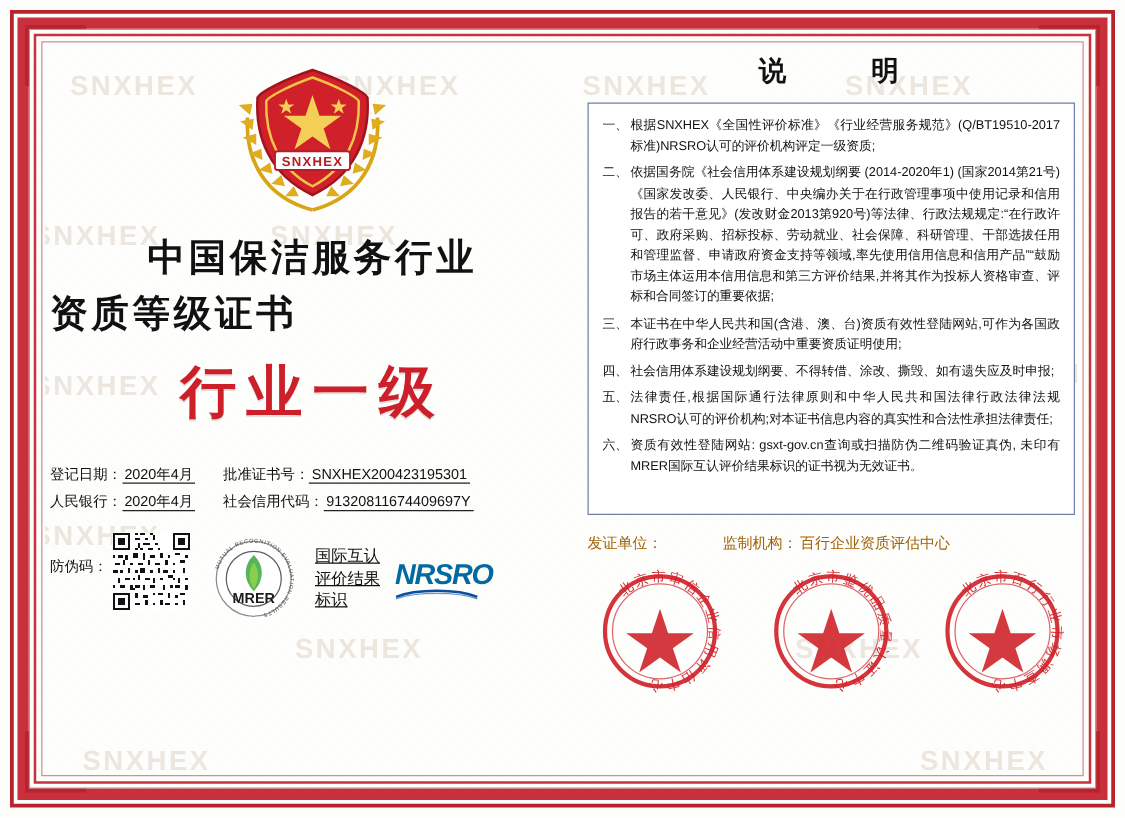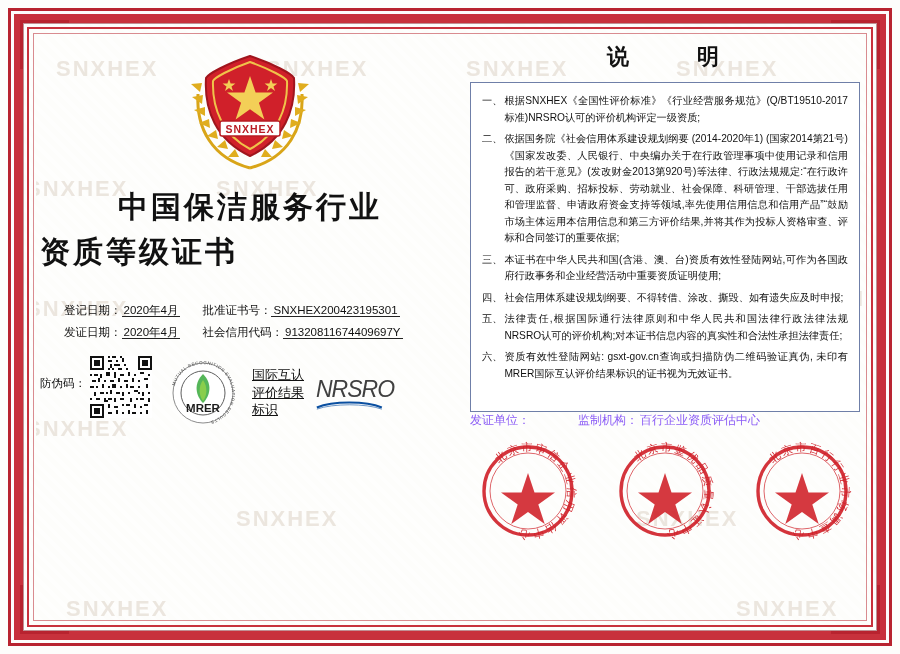--- a/index.html
+++ b/index.html
@@ -79,39 +79,39 @@
   .company{
     text-align:center;font-size:17px;color:#111;margin-top:14px;letter-spacing:1px;
   }
   .grade{
     text-align:center;font-size:45px;font-weight:bold;color:#cc1f2a;
     letter-spacing:8px;margin-top:10px;
     text-shadow:0 1px 0 rgba(0,0,0,.12);
   }
 
   
-  .info{margin-top:26px;font-size:11.5px;color:#111;line-height:1.9;margin-left:24px;}
+  .info{margin-top:26px;font-size:11.5px;color:#111;line-height:1.9;}
   .info-row{display:flex;}
   .info-cell{white-space:nowrap;}
   .info-cell.right{margin-left:22px;text-align:right;}
   .info-underline{border-bottom:1px solid #222;padding:0 2px;}
 
   .anti-row{display:flex;align-items:flex-start;margin-top:12px;font-size:11.5px;}
   .anti-label{white-space:nowrap;padding-top:20px;}
   .qr{
     width:62px;height:62px;margin-left:4px;
     background:#fff;
   }
   .qr svg{display:block;}
 
   .logos{display:flex;align-items:center;margin-left:14px;gap:12px;}
   .mrer{position:relative;width:74px;height:74px;}
   .intl-mark{font-size:13px;line-height:1.35;color:#111;white-space:nowrap;text-decoration:underline;}
   .nrsro{
-    font-size:23px;font-weight:normal;font-style:italic;color:#404040;
+    font-size:23px;font-weight:bold;font-style:italic;color:#0369a1;
     letter-spacing:-1px;position:relative;padding-bottom:6px;
   }
   .nrsro .swoosh{
     position:absolute;left:0;right:0;bottom:-1px;height:10px;
   }
 
   
   .decl-head{
     display:flex;justify-content:center;gap:64px;
     font-size:22px;font-weight:bold;letter-spacing:4px;color:#111;margin-bottom:10px;
@@ -121,21 +121,21 @@
     padding:10px 11px 12px 11px;
     height:330px;box-sizing:border-box;overflow:hidden;
   }
   .decl-item{
     display:flex;font-size:10.2px;line-height:1.62;color:#111;margin-bottom:5px;
   }
   .decl-num{white-space:nowrap;margin-right:2px;}
   .decl-text{text-align:justify;}
 
   .issue-head{
-    display:flex;align-items:baseline;font-size:12px;color:#8b5cf6;
+    display:flex;align-items:baseline;margin-top:14px;font-size:12px;color:#a16207;
   }
   .issue-head .unit{white-space:nowrap;}
   .issue-head .sep{
     display:inline-block;width:30px;
   }
   .issue-head .sup{white-space:nowrap;margin-left:18px;text-align:center;}
 
   .seals{display:flex;justify-content:space-between;margin-top:8px;padding:0 4px;}
   .seal{width:108px;height:108px;position:relative;}
 </style>
@@ -211,33 +211,34 @@
             </g>
 
             <rect x="38" y="73" width="60" height="15" rx="2" fill="#ffffff" stroke="#b81d25" stroke-width="1.5"></rect>
             <text x="68" y="84.5" text-anchor="middle" font-size="10.5" font-family="Liberation Sans, sans-serif" font-weight="bold" fill="#b81d25" letter-spacing="1">SNXHEX</text>
           </svg>
         </div>
       </div>
 
       <div class="title1">中国保洁服务行业</div>
       <div class="title2">资质等级证书</div>
+      <div class="grade">行业一级</div>
 
       <div class="info">
         <div class="info-row">
           <div class="info-cell">
             <span>登记日期：</span><span class="info-underline">2020年4月</span>
           </div>
           <div class="info-cell right">
             <span>批准证书号：</span><span class="info-underline">SNXHEX200423195301</span>
           </div>
         </div>
         <div class="info-row">
           <div class="info-cell">
-            <span>发证日期：</span><span class="info-underline">2020年4月</span>
+            <span>人民银行：</span><span class="info-underline">2020年4月</span>
           </div>
           <div class="info-cell right">
             <span>社会信用代码：</span><span class="info-underline">91320811674409697Y</span>
           </div>
         </div>
       </div>
 
       <div class="anti-row">
         <div class="anti-label">防伪码：</div>
 

